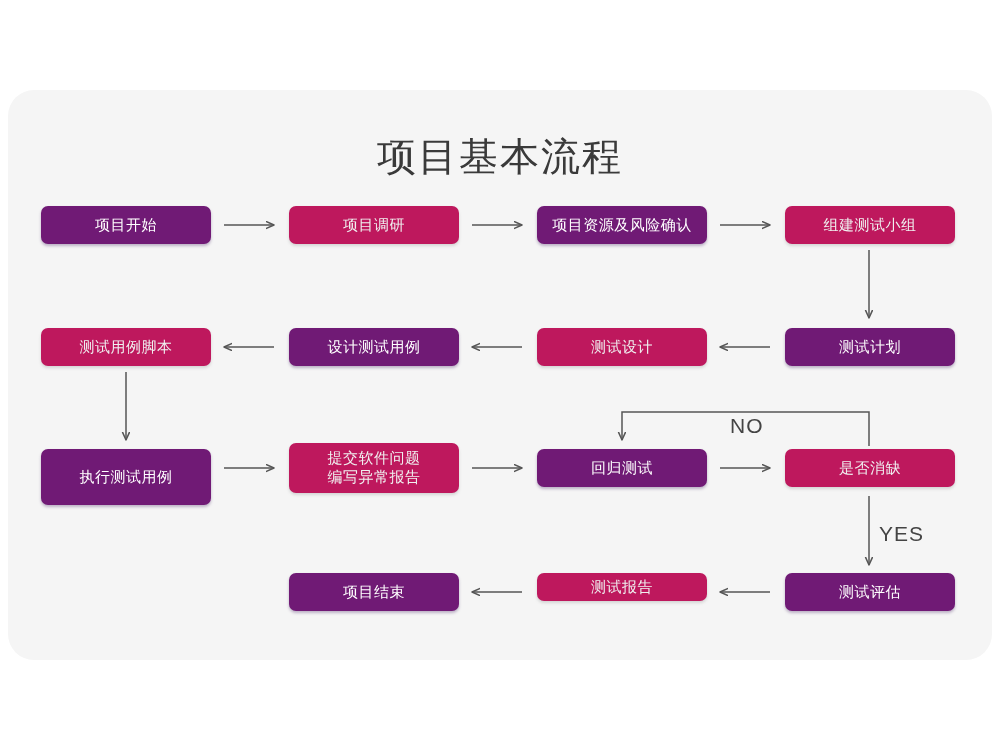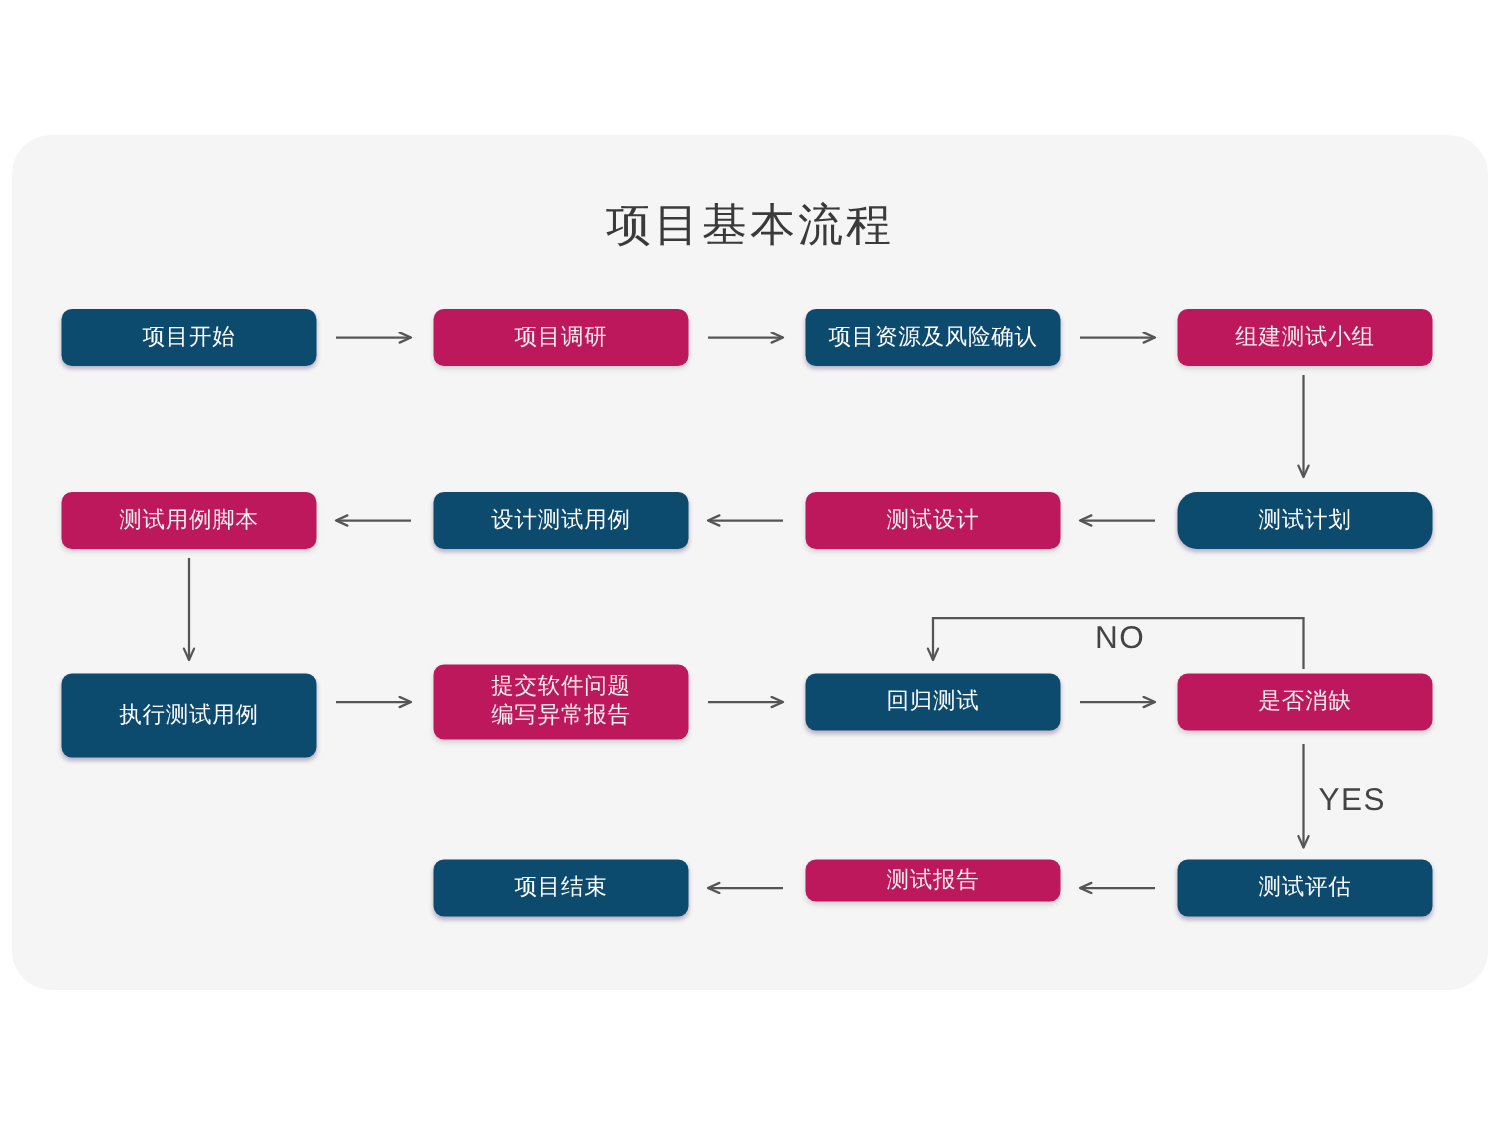--- a/index.html
+++ b/index.html
@@ -29,21 +29,21 @@
     background: #f5f5f5;
     border-radius: 26px;
   }
 
   #title {
     position: absolute;
     left: 0;
     top: 130px;
     width: 1000px;
     text-align: center;
-    font-size: 30px;
+    font-size: 39px;
     font-weight: 400;
     color: #3a3a3a;
     letter-spacing: 2px;
     white-space: nowrap;
   }
 
   .node {
     position: absolute;
     box-sizing: border-box;
     display: flex;
@@ -51,21 +51,21 @@
     justify-content: center;
     text-align: center;
     border-radius: 7px;
     font-size: 15px;
     line-height: 1.25;
     letter-spacing: 0.5px;
     white-space: pre-line;
     user-select: none;
   }
   .node.purple {
-    background: #0c4a6e;
+    background: #701a75;
     color: #ffffff;
     box-shadow: 0 2px 3px rgba(80,50,110,0.35);
   }
   .node.gray {
     background: #be185d;
     color: #f0f0f0;
     box-shadow: 0 2px 3px rgba(140,140,140,0.30);
   }
 
   .conn {
@@ -160,21 +160,21 @@
   <div class="edge-label" style="left:879px; top:522px;">YES</div>
 
   <div class="node purple" style="left:41px;  top:206px; width:170px; height:38px;">项目开始</div>
   <div class="node gray" style="left:289px; top:206px; width:170px; height:38px;">项目调研</div>
   <div class="node purple" style="left:537px; top:206px; width:170px; height:38px;">项目资源及风险确认</div>
   <div class="node gray" style="left:785px; top:206px; width:170px; height:38px;">组建测试小组</div>
 
   <div class="node gray" style="left:41px;  top:328px; width:170px; height:38px;">测试用例脚本</div>
   <div class="node purple" style="left:289px; top:328px; width:170px; height:38px;">设计测试用例</div>
   <div class="node gray" style="left:537px; top:328px; width:170px; height:38px;">测试设计</div>
-  <div class="node purple" style="left:785px; top:328px; width:170px; height:38px;border-radius:13px;">测试计划</div>
+  <div class="node purple" style="left:785px; top:328px; width:170px; height:38px;">测试计划</div>
 
   <div class="node purple" style="left:41px;  top:449px; width:170px; height:56px;">执行测试用例</div>
   <div class="node gray" style="left:289px; top:443px; width:170px; height:50px;">提交软件问题
 编写异常报告</div>
   <div class="node purple" style="left:537px; top:449px; width:170px; height:38px;">回归测试</div>
   <div class="node gray" style="left:785px; top:449px; width:170px; height:38px;">是否消缺</div>
 
   <div class="node purple" style="left:289px; top:573px; width:170px; height:38px;">项目结束</div>
   <div class="node gray" style="left:537px; top:573px; width:170px; height:28px;">测试报告</div>
   <div class="node purple" style="left:785px; top:573px; width:170px; height:38px;">测试评估</div>

